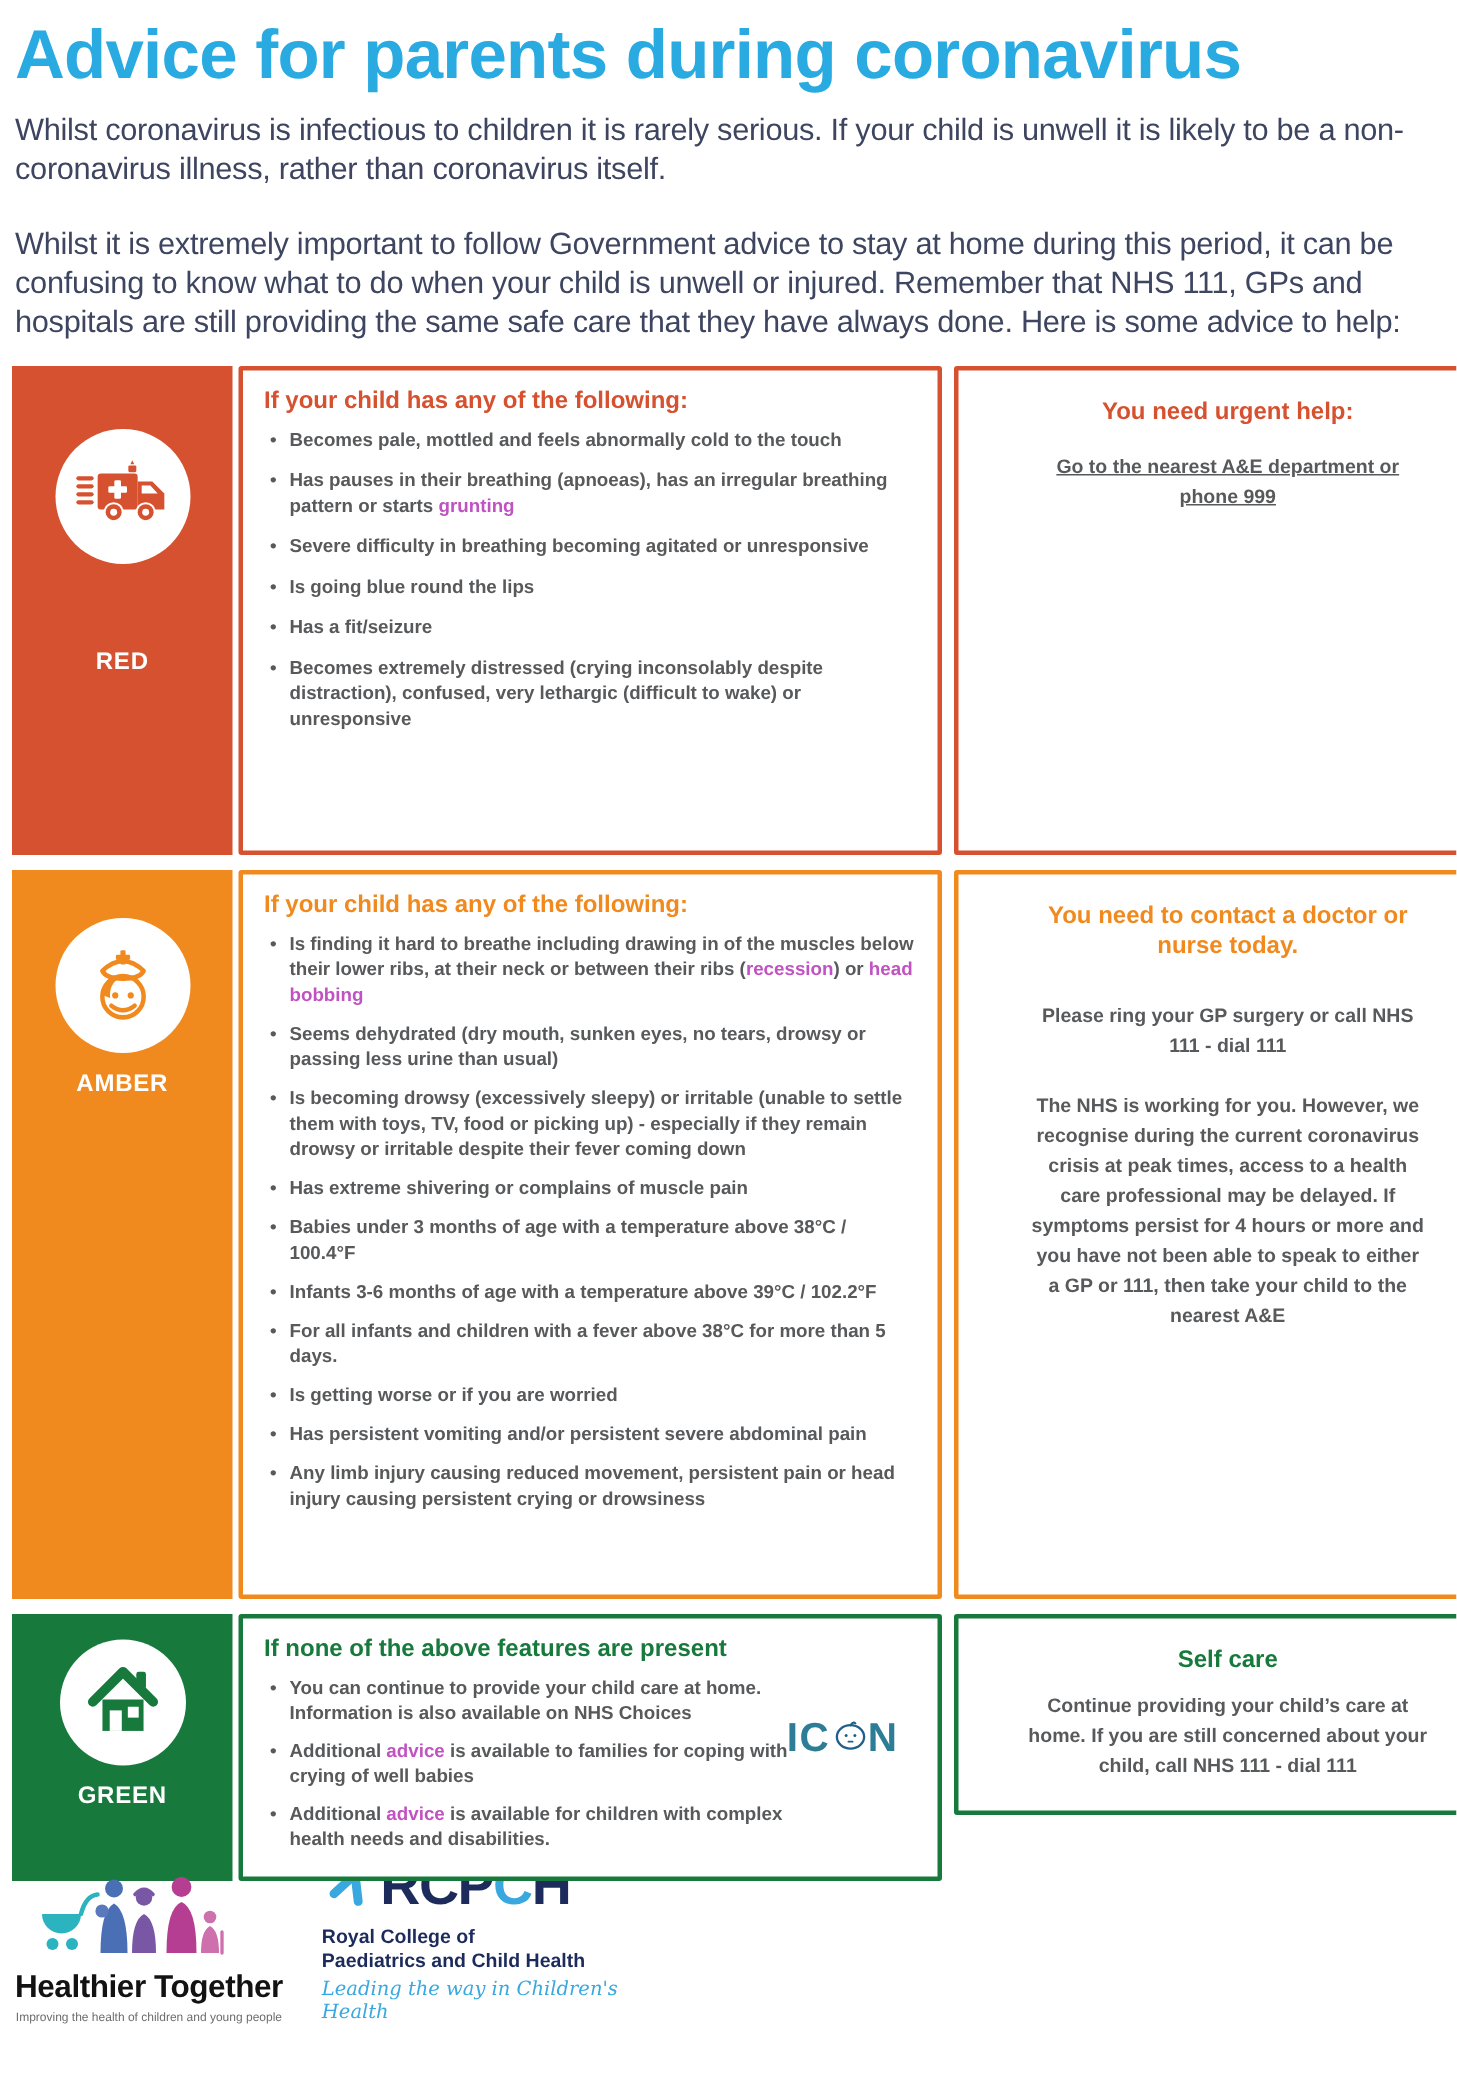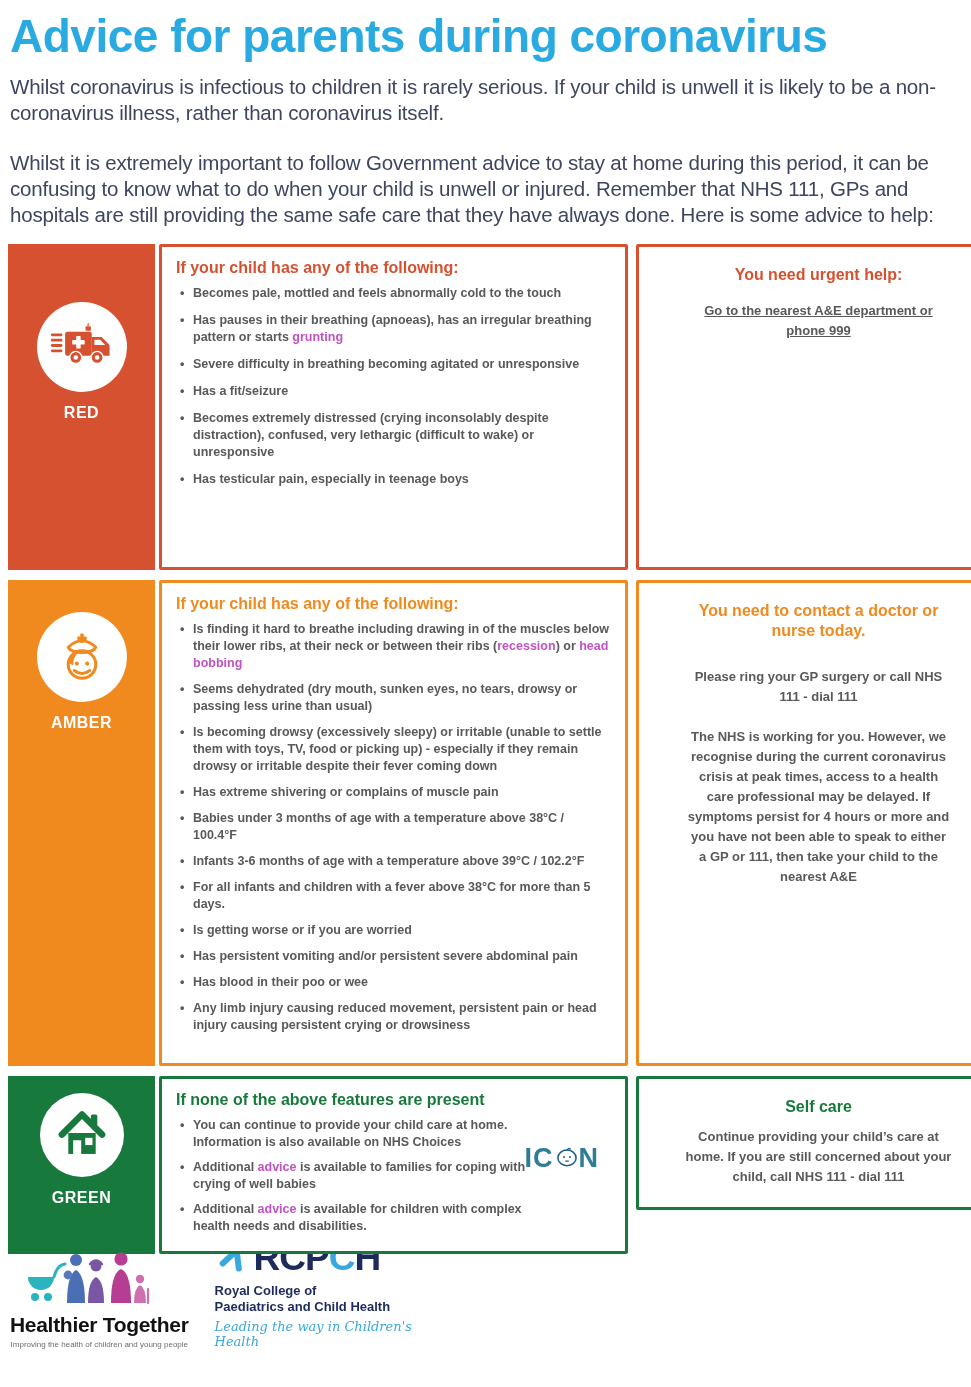--- a/index.html
+++ b/index.html
@@ -27,21 +27,21 @@
   
   .row { display: flex; margin-bottom: 10px; align-items: stretch; }
   .row-red   { height: 326px; }
   .row-amber { height: 486px; }
   .row-green { height: 178px; margin-bottom: 8px; }
 
   .panel {
     width: 147px; flex: none;
     display: flex; flex-direction: column; align-items: center;
   }
-  .row-red   .panel { background: var(--red, #D6512F);   padding-top: 58px; }
+  .row-red   .panel { background: var(--red, #D6512F);   padding-top: 42px; gap: 45px; }
   .row-amber .panel { background: var(--amber, #F18A1E); padding-top: 32px; }
   .row-green .panel { background: var(--green, #177A3C); padding-top: 17px; }
   .badge {
     width: 90px; height: 90px; border-radius: 50%;
     background: #ffffff; display: flex; align-items: center; justify-content: center;
   }
   .row-green .badge { width: 84px; height: 84px; }
   .panel-label {
     color: #ffffff; font-weight: bold; font-size: 16px; letter-spacing: 0.5px;
     margin-top: 12px;
@@ -157,23 +157,23 @@
         </span>
       </div>
       <div class="panel-label">RED</div>
     </div>
     <div class="content-box">
       <h2 class="box-heading">If your child has any of the following:</h2>
       <ul class="symptoms">
           <li><span>Becomes pale, mottled and feels abnormally cold to the touch</span></li>
           <li><span>Has pauses in their breathing (apnoeas), has an irregular breathing pattern or starts </span><span class="link">grunting</span></li>
           <li><span>Severe difficulty in breathing becoming agitated or unresponsive</span></li>
+          <li><span>Is going blue round the lips</span></li>
           <li><span>Has a fit/seizure</span></li>
           <li><span>Becomes extremely distressed (crying inconsolably despite distraction), confused, very lethargic (difficult to wake) or unresponsive</span></li>
-          <li><span>Has testicular pain, especially in teenage boys</span></li>
         </ul>
     </div>
     <div class="action-box">
       <h3 class="action-heading">You need urgent help:</h3>
       <p class="action-body" style="max-width:268px;margin:0 auto;text-decoration:underline;">Go to the nearest A&amp;E department or phone 999</p>
     </div>
   </section>
 
   <section class="row row-amber">
     <div class="panel">
@@ -202,21 +202,20 @@
       <ul class="symptoms">
           <li><span>Is finding it hard to breathe including drawing in of the muscles below their lower ribs, at their neck or between their ribs (</span><span class="link">recession</span><span>) or </span><span class="link">head bobbing</span></li>
           <li><span>Seems dehydrated (dry mouth, sunken eyes, no tears, drowsy or passing less urine than usual)</span></li>
           <li><span>Is becoming drowsy (excessively sleepy) or irritable (unable to settle them with toys, TV, food or picking up) -  especially if they remain drowsy or irritable despite their fever coming down</span></li>
           <li><span>Has extreme shivering or complains of muscle pain</span></li>
           <li><span>Babies under 3 months of age with a temperature above 38°C / 100.4°F</span></li>
           <li><span>Infants 3-6 months of age with a temperature above 39°C / 102.2°F</span></li>
           <li><span>For all infants and children with a fever above 38°C for more than 5 days.</span></li>
           <li><span>Is getting worse or if you are worried</span></li>
           <li><span>Has persistent vomiting and/or persistent severe abdominal pain</span></li>
-          <li><span>Has blood in their poo or wee</span></li>
           <li><span>Any limb injury causing reduced movement, persistent pain or head injury causing persistent crying or drowsiness</span></li>
         </ul>
     </div>
     <div class="action-box">
       <h3 class="action-heading" style="max-width:262px;margin-left:auto;margin-right:auto;">You need to contact a doctor or nurse today.</h3>
       <p class="action-body" style="max-width:250px;margin:26px auto 0;">Please ring your GP surgery or call NHS 111 -  dial 111</p>
       <p class="action-body" style="max-width:262px;margin:20px auto 0;">The NHS is working for you. However, we recognise during the current coronavirus crisis at peak times, access to a health care professional may be delayed. If symptoms persist for 4 hours or more and you have not been able to speak to  either a GP or 111, then take your child to the nearest A&amp;E</p>
     </div>
   </section>
 

